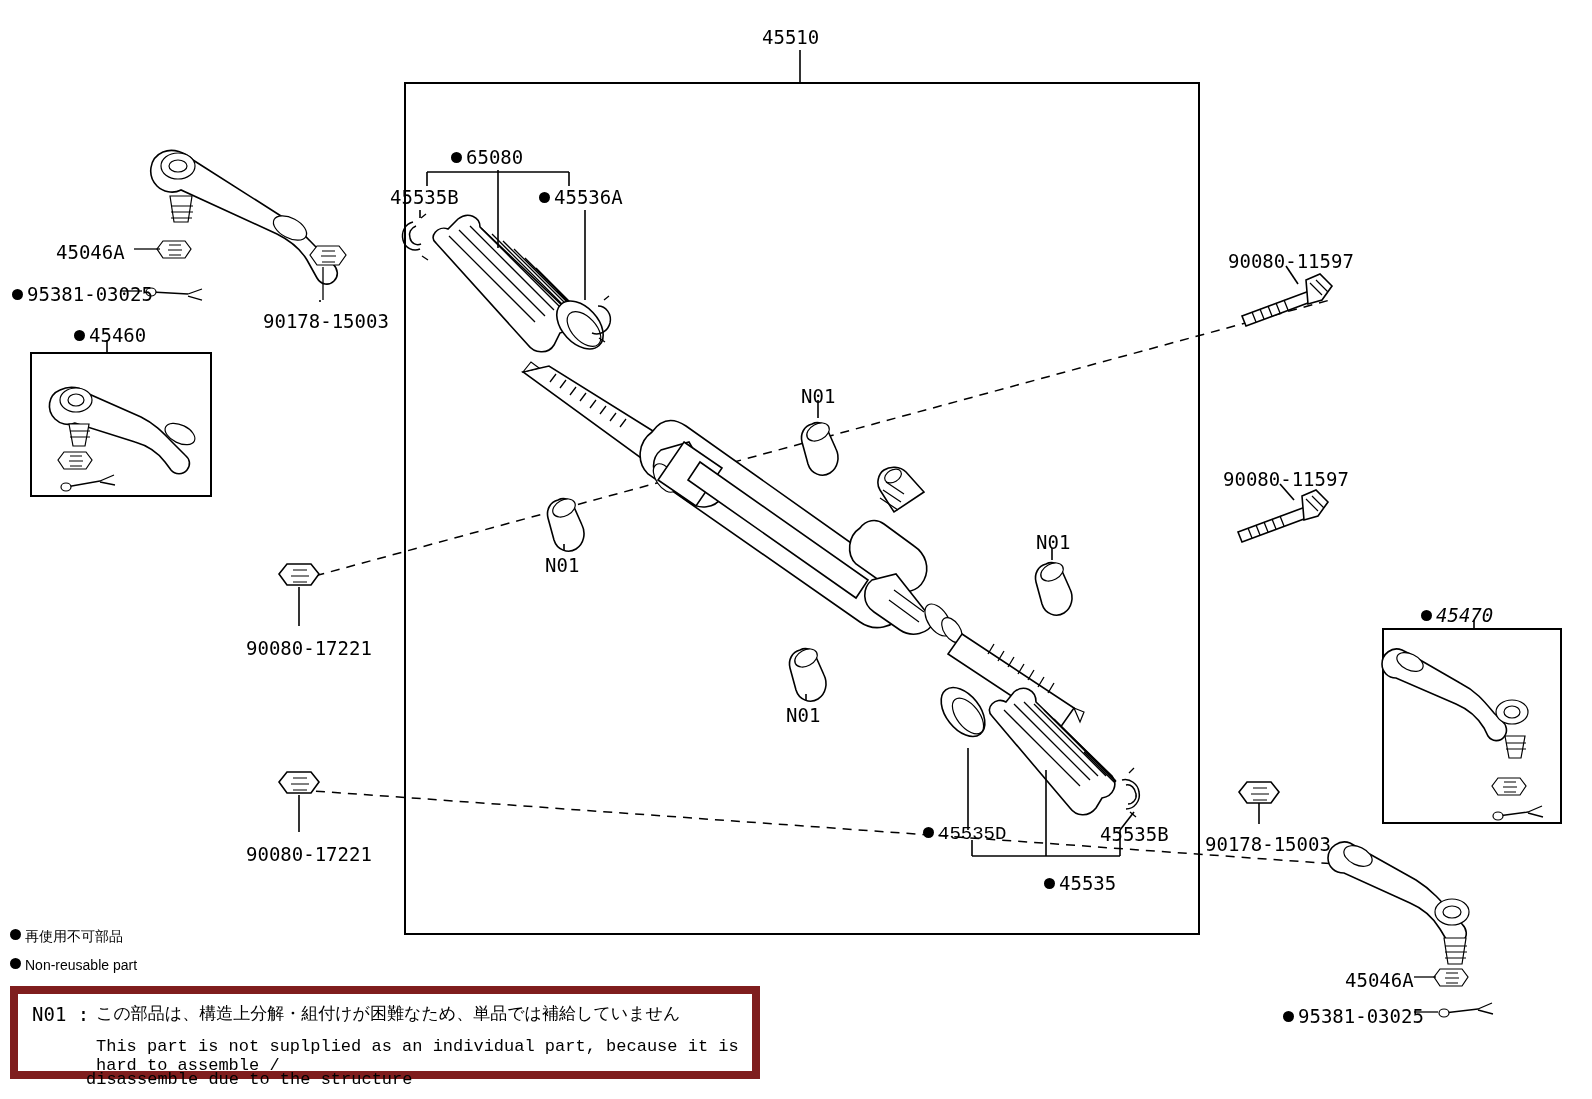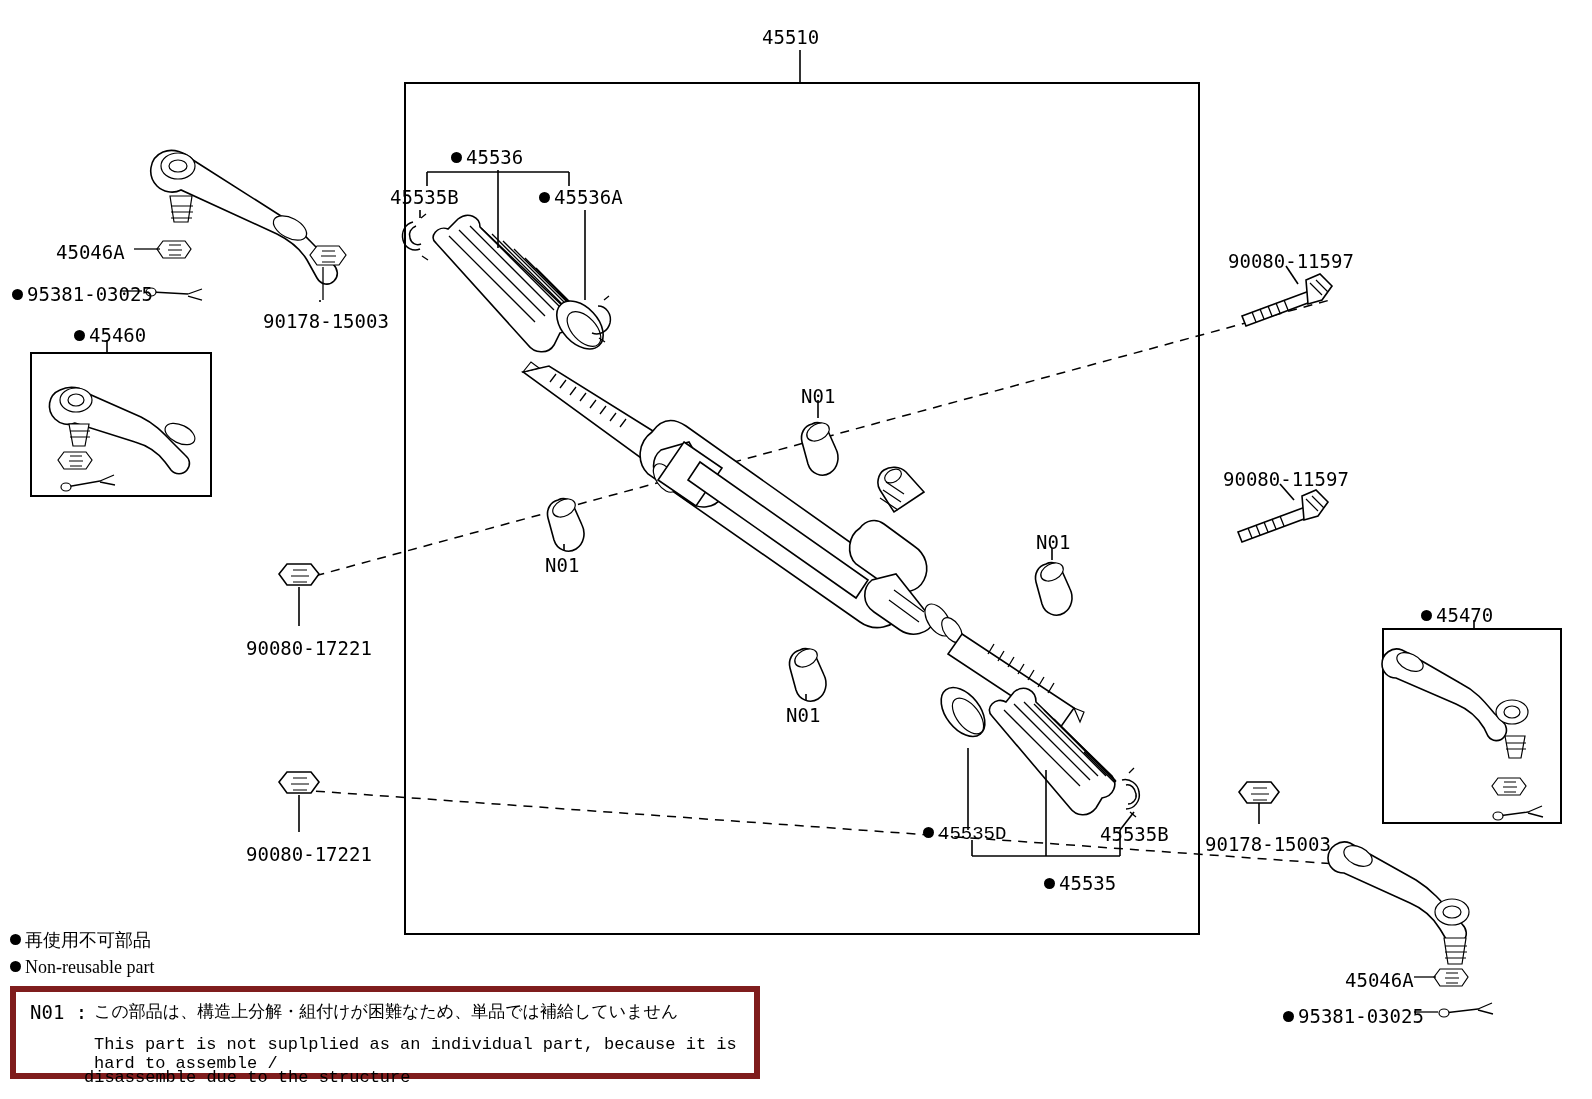--- a/index.html
+++ b/index.html
@@ -9,25 +9,25 @@
   .dot{display:inline-block;width:11px;height:11px;border-radius:50%;background:#000;
        vertical-align:1px;margin-right:4px;}
   .box{position:absolute;border:2px solid #000;box-sizing:border-box;}
   svg{position:absolute;left:0;top:0;width:1592px;height:1099px;overflow:visible;}
   .ln{stroke:#000;stroke-width:1.6;fill:none;}
   .ln2{stroke:#000;stroke-width:1.3;fill:none;}
   .dash{stroke:#000;stroke-width:1.5;fill:none;stroke-dasharray:9 7;}
   .fw{fill:#ffffff;stroke:#000;stroke-width:1.6;}
   .fwl{fill:#ffffff;stroke:#000;stroke-width:1.2;}
   .nofill{fill:none;stroke:#000;stroke-width:1.5;}
-  .note{position:absolute;border:6px solid #7f1d1d;box-sizing:border-box;}
+  .note{position:absolute;border:8px solid #7f1d1d;box-sizing:border-box;}
   .note .n1{position:absolute;font-size:19px;}
   .note .jpl{position:absolute;font-family:"DejaVu Sans",sans-serif;font-size:17px;}
   .note .enl{position:absolute;font-family:Liberation Mono, monospace;font-size:17px;}
-  .legend{position:absolute;font-family:Liberation Serif, serif;font-size:18px;}
+  .legend{position:absolute;font-family:Liberation Sans, sans-serif;font-size:14px;}
   .code{position:absolute;font-size:17px;}
 </style>
 </head>
 <body>
 
 <div class="box" style="left:404px;top:82px;width:796px;height:853px;"></div>
 
 <div class="box" style="left:30px;top:352px;width:182px;height:145px;"></div>
 <div class="box" style="left:1382px;top:628px;width:180px;height:196px;"></div>
 
@@ -252,21 +252,21 @@
     <ellipse class="fwl" cx="1444" cy="1013" rx="5" ry="4"></ellipse>
     <path class="ln2" d="M1414 1012 H1438"></path>
   </g>
 
 </svg>
 
 <div class="lbl" style="left:762px;top:26px;">
   <span>45510</span></div>
 
 <div class="lbl" style="left:451px;top:146px;">
-  <span class="dot"></span><span>45536</span></div>
+  <span class="dot"></span><span>65080</span></div>
 
 <div class="lbl" style="left:390px;top:186px;">
   <span>45535B</span></div>
 
 <div class="lbl" style="left:539px;top:186px;">
   <span class="dot"></span><span>45536A</span></div>
 
 <div class="lbl" style="left:56px;top:241px;">
   <span>45046A</span></div>
 
@@ -290,21 +290,21 @@
 
 <div class="lbl" style="left:545px;top:554px;">
   <span>N01</span></div>
 
 <div class="lbl" style="left:1036px;top:531px;">
   <span>N01</span></div>
 
 <div class="lbl" style="left:246px;top:637px;">
   <span>90080-17221</span></div>
 
-<div class="lbl" style="left:1421px;top:604px;">
+<div class="lbl" style="left:1421px;top:604px;font-style:italic;">
   <span class="dot"></span><span>45470</span></div>
 
 <div class="lbl" style="left:786px;top:704px;">
   <span>N01</span></div>
 
 <div class="lbl" style="left:246px;top:843px;">
   <span>90080-17221</span></div>
 
 <div class="lbl" style="left:923px;top:823px;font-family:Liberation Mono, monospace;">
   <span class="dot"></span><span>45535D</span></div>

